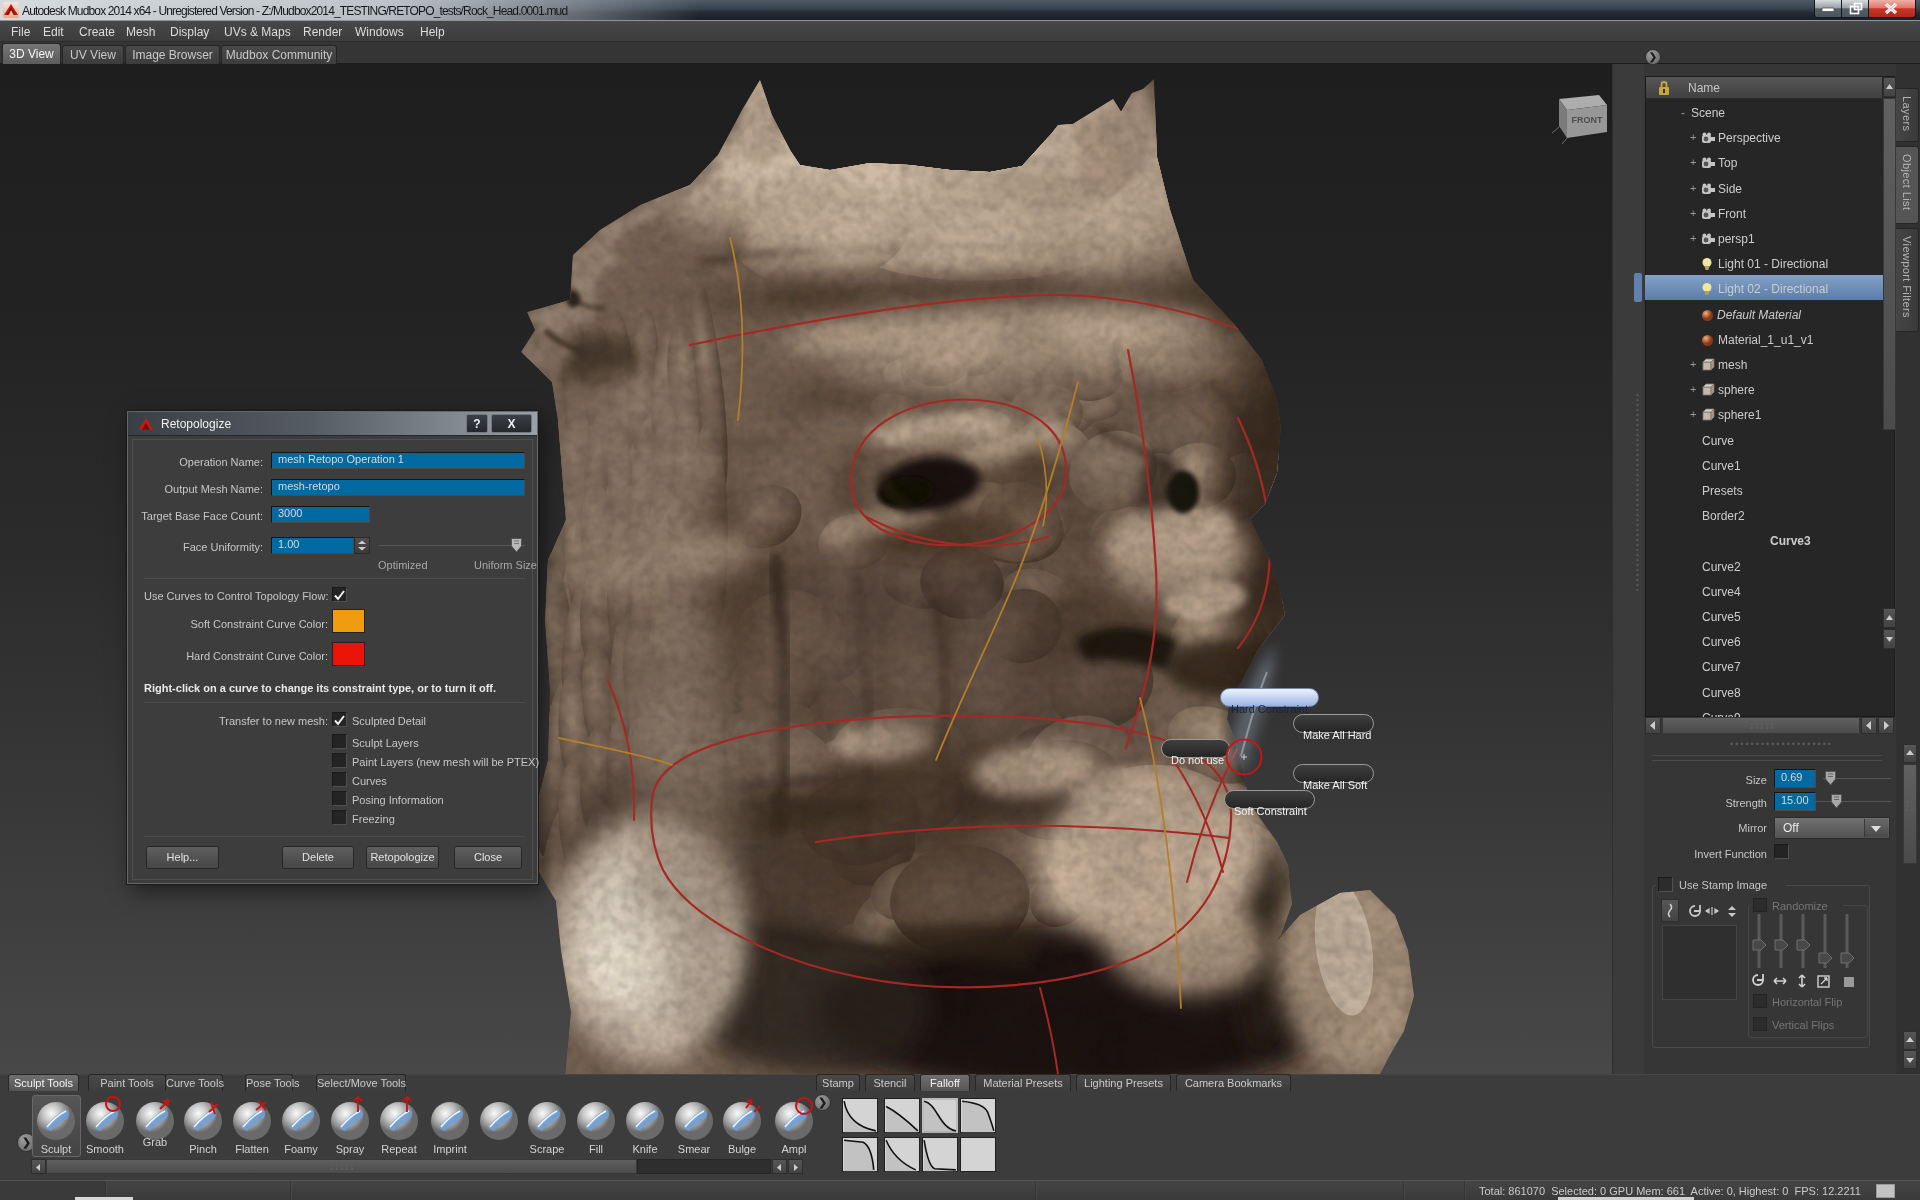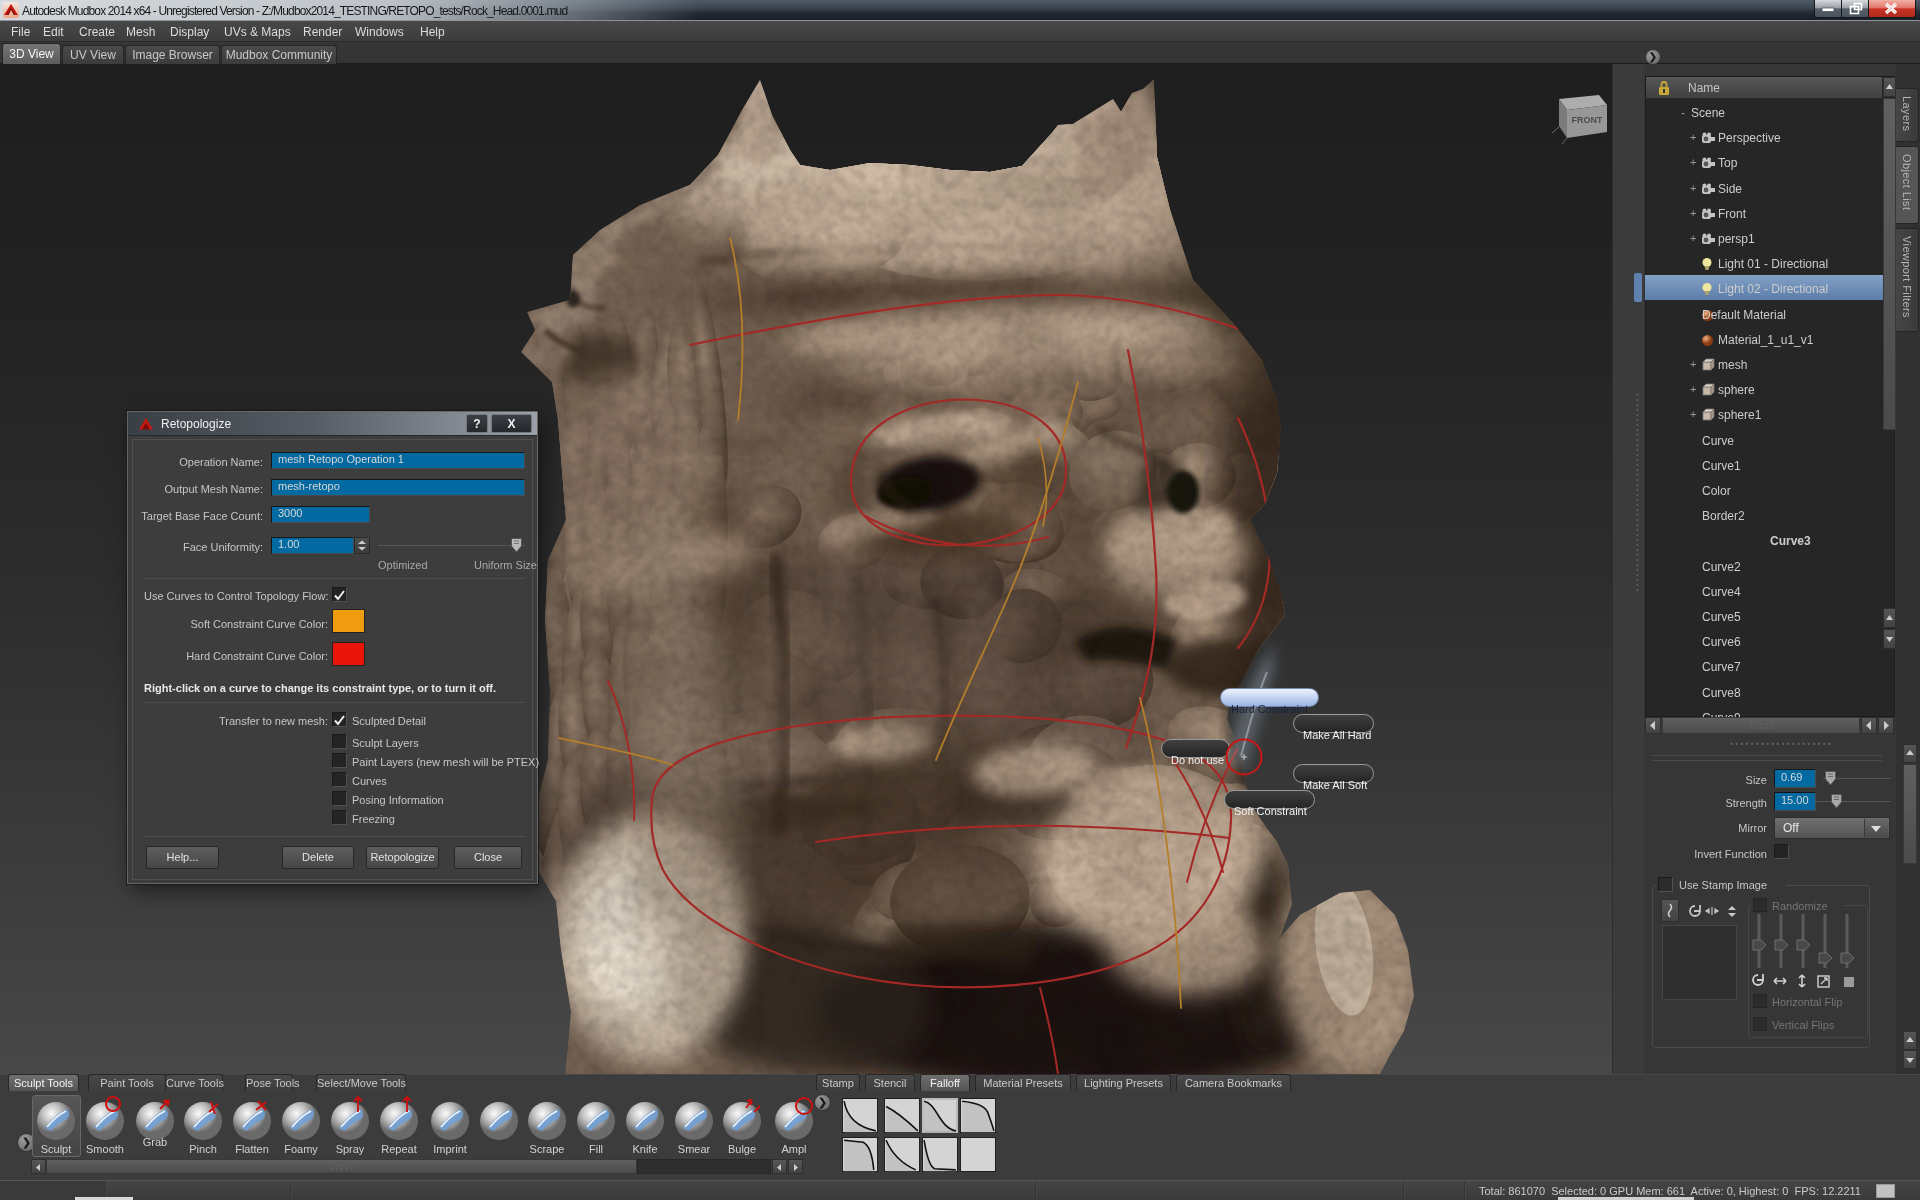--- a/index.html
+++ b/index.html
@@ -645,21 +645,21 @@
 <div class="trow" style="left:1690px;top:303px;">
     <svg style="position:absolute;left:11px;top:6px;" width="13" height="13">
       <defs>
         <radialGradient id="mg8" cx="0.35" cy="0.3">
           <stop offset="0" stop-color="#f0b080"></stop>
           <stop offset="1" stop-color="#8a3a10"></stop>
         </radialGradient>
       </defs>
       <circle cx="6.5" cy="6.5" r="5.5" fill="url(#mg8)"></circle>
     </svg>
-    <span class="lbl" style="left:12px;">Default Material</span>
+    <span class="lbl" style="left:27px;font-style:italic;">Default Material</span>
   </div>
 <div class="trow" style="left:1690px;top:328px;">
     <svg style="position:absolute;left:11px;top:6px;" width="13" height="13">
       <defs>
         <radialGradient id="mg9" cx="0.35" cy="0.3">
           <stop offset="0" stop-color="#f0b080"></stop>
           <stop offset="1" stop-color="#8a3a10"></stop>
         </radialGradient>
       </defs>
       <circle cx="6.5" cy="6.5" r="5.5" fill="url(#mg9)"></circle>
@@ -693,21 +693,21 @@
     </svg>
     <span class="lbl" style="left:28px;">sphere1</span>
   </div>
 <div class="trow" style="left:1690px;top:429px;">
     <span class="lbl" style="left:12px;">Curve</span>
   </div>
 <div class="trow" style="left:1690px;top:454px;">
     <span class="lbl" style="left:12px;">Curve1</span>
   </div>
 <div class="trow" style="left:1690px;top:479px;">
-    <span class="lbl" style="left:12px;">Color</span>
+    <span class="lbl" style="left:12px;">Presets</span>
   </div>
 <div class="trow" style="left:1690px;top:504px;">
     <span class="lbl" style="left:12px;">Border2</span>
   </div>
 <div class="trow" style="left:1758px;top:529px;font-weight:bold;">
     <span class="lbl" style="left:12px;">Curve3</span>
   </div>
 <div class="trow" style="left:1690px;top:555px;">
     <span class="lbl" style="left:12px;">Curve2</span>
   </div>

